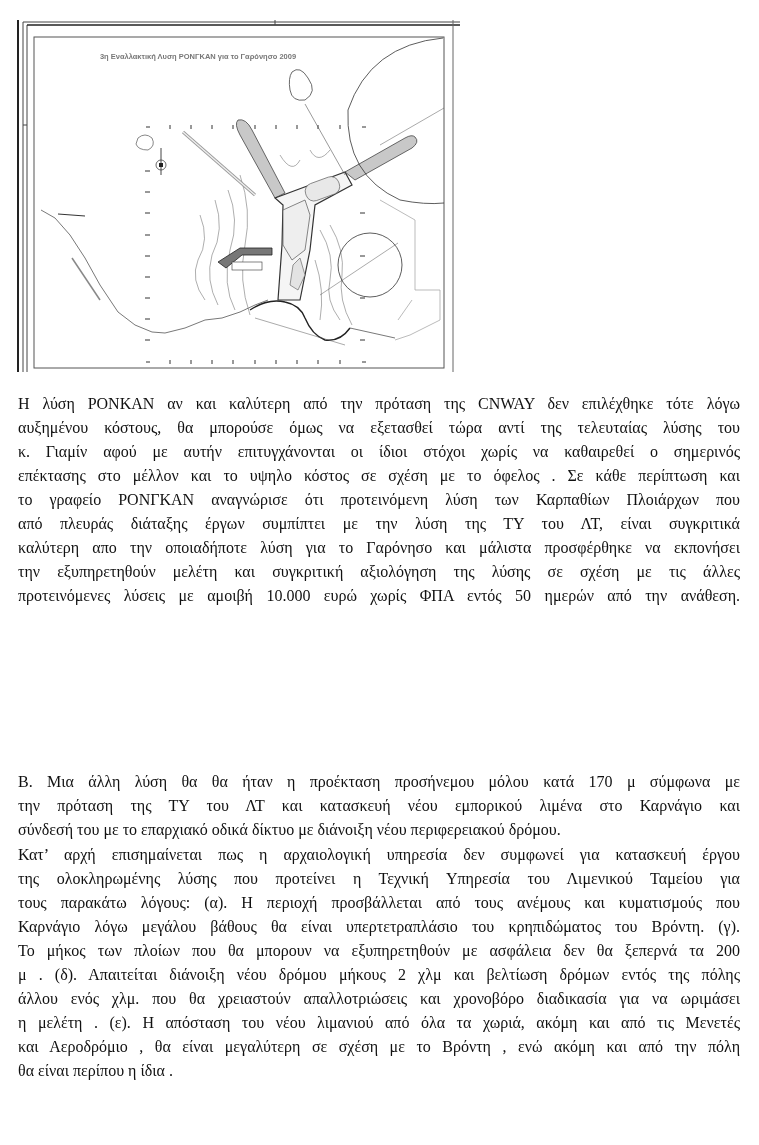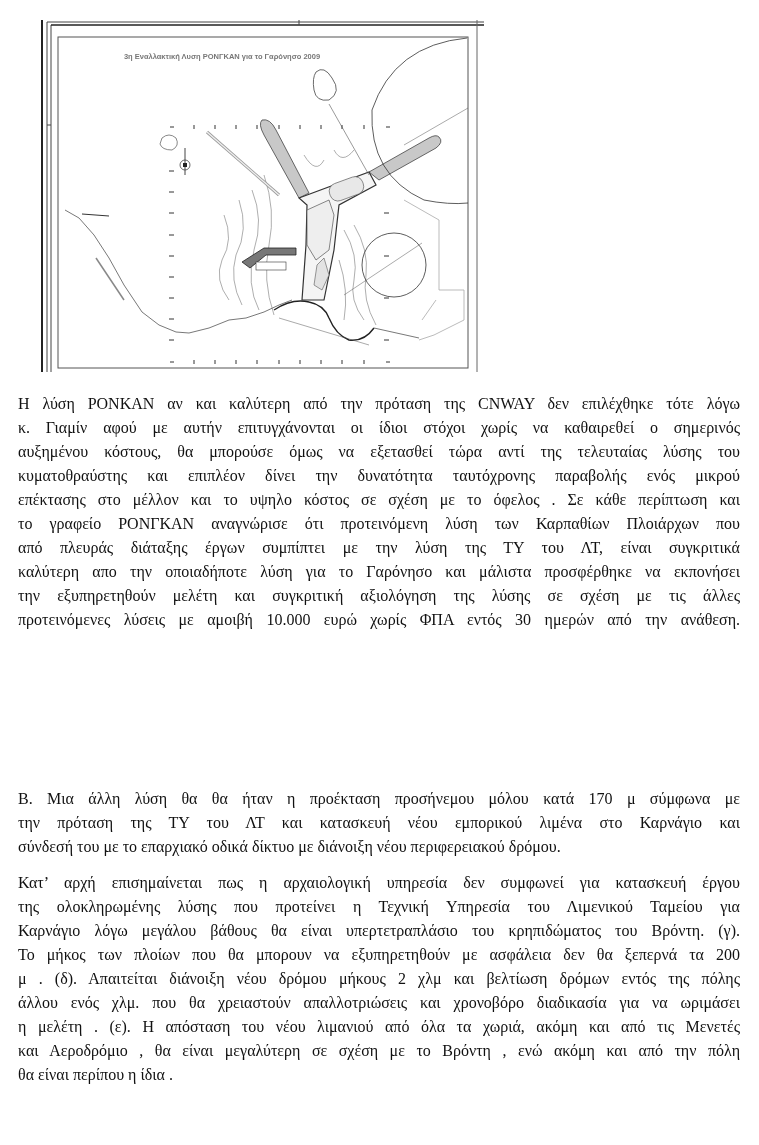--- a/index.html
+++ b/index.html
@@ -1,25 +1,25 @@
 <!DOCTYPE html>
 <html><head>
 <meta charset="utf-8">
 <style>
   html, body { margin: 0; padding: 0; background: #ffffff; }
   body { width: 759px; height: 1145px; position: relative; overflow: hidden;
          font-family: "Liberation Serif", "DejaVu Serif", serif; color: #111; }
-  .figure { position: absolute; left: 0; top: 0; width: 460px; height: 375px; padding-left: 24px; }
+  .figure { position: absolute; left: 0; top: 0; width: 460px; height: 375px; }
   .figure svg { display: block; }
   .text-block { position: absolute; left: 18px; width: 722px; }
   .line { height: 24px; line-height: 24px; font-size: 16px; white-space: pre; }
   .line.just { text-align: justify; text-align-last: justify; white-space: normal; }
   .p1 { top: 392px; }
-  .p2 { top: 787px; }
-  .p3 { top: 843px; margin-top: 28px; }
+  .p2 { top: 770px; }
+  .p3 { top: 843px; }
 </style>
 </head>
 <body>
 
 <div class="figure">
   <svg width="460" height="375" viewBox="0 0 460 375">
 
     <line x1="18" y1="20" x2="18" y2="372" stroke="#222" stroke-width="2"></line>
     <line x1="23" y1="22" x2="23" y2="372" stroke="#444" stroke-width="1"></line>
     <line x1="27" y1="25" x2="27" y2="372" stroke="#444" stroke-width="1"></line>
@@ -125,40 +125,40 @@
     <circle cx="161" cy="165" r="5" fill="none" stroke="#444" stroke-width="0.8"></circle>
     <rect x="159" y="163" width="4" height="4" fill="#222"></rect>
 
     <path d="M380 200 L415 220 L415 290 L440 290 L440 320 L410 335 L395 340" fill="none" stroke="#aaa" stroke-width="0.8"></path>
     <line x1="398" y1="320" x2="412" y2="300" stroke="#bbb" stroke-width="1"></line>
   </svg>
 </div>
 
 <div class="text-block p1">
   <div class="line just">Η λύση ΡΟΝΚΑΝ αν και καλύτερη  από την πρόταση της CNWAY δεν επιλέχθηκε  τότε λόγω</div>
+  <div class="line just">αυξημένου κόστους, θα μπορούσε   όμως να εξετασθεί τώρα  αντί της τελευταίας λύσης  του</div>
   <div class="line just">κ. Γιαμίν αφού  με αυτήν επιτυγχάνονται  οι ίδιοι στόχοι χωρίς να καθαιρεθεί ο σημερινός</div>
-  <div class="line just">αυξημένου κόστους, θα μπορούσε   όμως να εξετασθεί τώρα  αντί της τελευταίας λύσης  του</div>
-  <div class="line just">κυματοθραύστης και επιπλέον δίνει την δυνατότητα ταυτόχρονης παραβολής ενός μικρού</div>
   <div class="line just">επέκτασης  στο μέλλον  και το υψηλο κόστος σε σχέση με το όφελος . Σε κάθε περίπτωση   και</div>
   <div class="line just">το γραφείο  ΡΟΝΓΚΑΝ αναγνώρισε ότι προτεινόμενη λύση των Καρπαθίων Πλοιάρχων που</div>
   <div class="line just">από πλευράς διάταξης έργων  συμπίπτει με την λύση της ΤΥ του ΛΤ, είναι   συγκριτικά</div>
   <div class="line just">καλύτερη απο την οποιαδήποτε λύση για το Γαρόνησο και μάλιστα προσφέρθηκε να εκπονήσει</div>
   <div class="line just">την εξυπηρετηθούν μελέτη και συγκριτική αξιολόγηση της λύσης σε σχέση με τις άλλες</div>
-  <div class="line just">προτεινόμενες λύσεις  με αμοιβή 10.000 ευρώ χωρίς ΦΠΑ  εντός 30 ημερών από την ανάθεση.</div>
+  <div class="line just">προτεινόμενες λύσεις  με αμοιβή 10.000 ευρώ χωρίς ΦΠΑ  εντός 50 ημερών από την ανάθεση.</div>
 </div>
 
 <div class="text-block p2">
   <div class="line just"> Β.  Μια άλλη λύση θα  θα ήταν η  προέκταση προσήνεμου μόλου  κατά 170 μ σύμφωνα με</div>
   <div class="line just">την πρόταση της  ΤΥ του ΛΤ και κατασκευή νέου εμπορικού λιμένα στο   Καρνάγιο και</div>
   <div class="line">σύνδεσή του με το επαρχιακό οδικά δίκτυο με διάνοιξη νέου περιφερειακού δρόμου.</div>
 </div>
 
 <div class="text-block p3">
   <div class="line just">  Κατ’ αρχή επισημαίνεται πως  η αρχαιολογική  υπηρεσία δεν συμφωνεί για  κατασκευή έργου</div>
   <div class="line just">της  ολοκληρωμένης  λύσης  που προτείνει η Τεχνική Υπηρεσία του Λιμενικού Ταμείου για</div>
+  <div class="line just">τους παρακάτω λόγους:  (α). Η περιοχή προσβάλλεται από τους ανέμους και κυματισμούς που</div>
   <div class="line just">Καρνάγιο λόγω μεγάλου βάθους θα είναι υπερτετραπλάσιο του κρηπιδώματος του Βρόντη. (γ).</div>
   <div class="line just">Το μήκος των πλοίων που θα μπορουν να εξυπηρετηθούν με ασφάλεια δεν θα ξεπερνά τα 200</div>
   <div class="line just">μ .   (δ). Απαιτείται διάνοιξη νέου δρόμου μήκους  2 χλμ και βελτίωση δρόμων εντός της πόλης</div>
   <div class="line just">άλλου ενός χλμ. που θα χρειαστούν απαλλοτριώσεις και χρονοβόρο διαδικασία για να ωριμάσει</div>
   <div class="line just">η μελέτη . (ε). Η απόσταση του νέου λιμανιού από όλα τα χωριά,  ακόμη και από τις Μενετές</div>
   <div class="line just">και Αεροδρόμιο , θα είναι μεγαλύτερη σε σχέση με το Βρόντη , ενώ ακόμη και από την πόλη</div>
   <div class="line">θα είναι περίπου η ίδια .</div>
 </div>
 
 </body></html>

